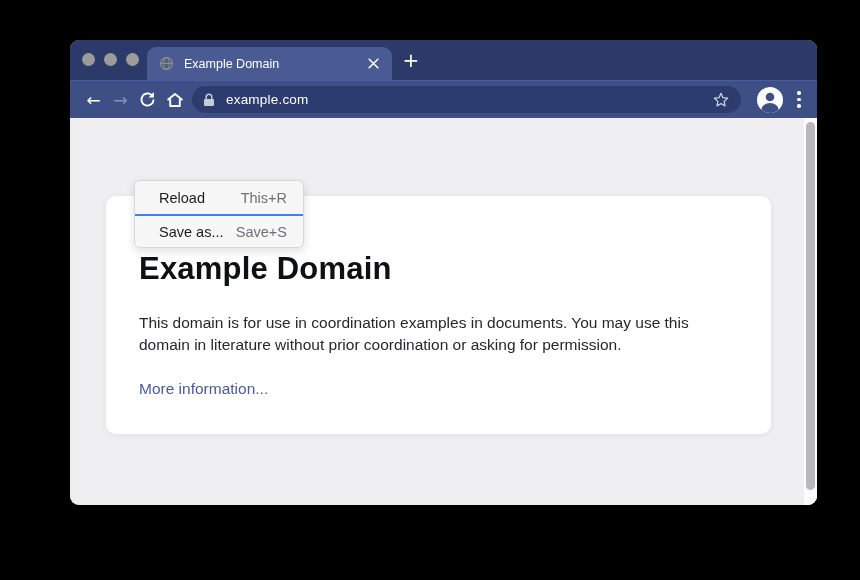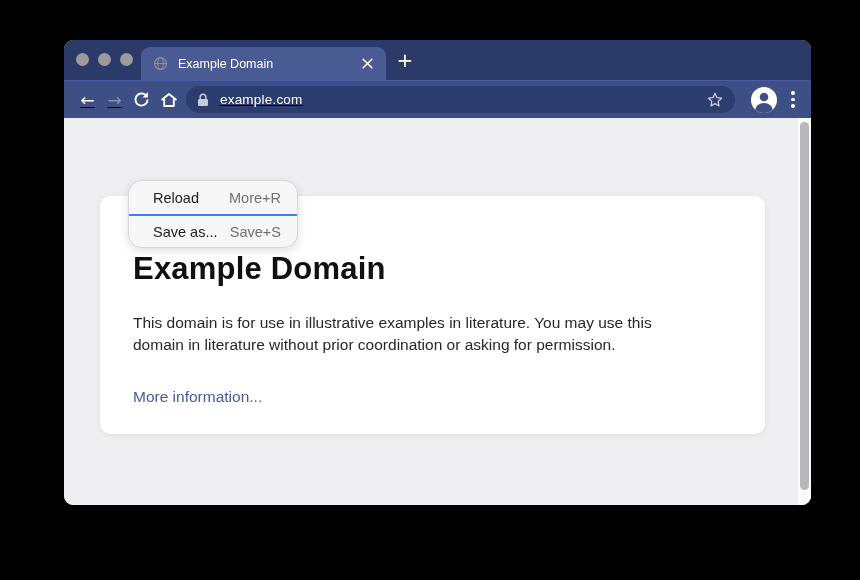--- a/index.html
+++ b/index.html
@@ -1,21 +1,21 @@
 <!DOCTYPE html>
 <html><head>
 <meta charset="utf-8">
 <style>
   * { margin:0; padding:0; box-sizing:border-box; }
   html,body { width:860px; height:580px; background:#000; overflow:hidden;
               font-family:"Liberation Sans","DejaVu Sans",sans-serif; }
 
-  .browser-window { position:absolute; left:64px; top:40px; width:747px; height:465px;
+  .browser-window { position:absolute; left:70px; top:40px; width:747px; height:465px;
                     border-radius:9px; overflow:hidden; background:#84cc16;
-                    box-shadow:0 10px 30px rgba(0,0,0,.5);text-decoration:underline; }
+                    box-shadow:0 10px 30px rgba(0,0,0,.5); }
 
   
   .titlebar { position:relative; height:40px; background:#2b3a69; }
   .traffic-lights { position:absolute; left:12px; top:13px; display:flex; gap:9px; }
   .traffic-dot { width:13px; height:13px; border-radius:50%; background:#9b9b9b; }
 
   .tab { position:absolute; left:77px; top:7px; width:245px; height:33px;
          background:#4a5b94; border-radius:9px 9px 0 0;
          display:flex; align-items:center; padding:0 12px; }
   .tab-favicon { width:15px; height:15px; flex:0 0 auto; opacity:.85; }
@@ -47,32 +47,32 @@
   
   .content { position:relative; height:387px; background:#efeff1; }
 
   .card { position:absolute; left:36px; top:78px; width:665px; height:238px;
           background:#fff; border-radius:10px;
           box-shadow:0 1px 6px rgba(0,0,0,.07);
           padding:55px 60px 0 33px; }
   .card h1 { font-size:31px; font-weight:bold; color:#0e1013; letter-spacing:.2px; }
   .card p  { margin-top:25px; font-size:15.5px; line-height:22px; color:#26272b;
              max-width:586px; }
-  .card a  { display:inline-block; margin-top:32px; font-size:15.5px;
+  .card a  { display:inline-block; margin-top:24px; font-size:15.5px;
              color:#4a5a9c; text-decoration:none; }
 
   
   .scrollbar-track { position:absolute; right:0; top:0; width:13px; height:387px;
                      background:#fcfcfc; }
   .scrollbar-thumb { position:absolute; right:2px; top:4px; width:9px; height:368px;
                      background:#b8b8ba; border-radius:5px; }
 
   
   .context-menu { position:absolute; left:64px; top:62px; width:170px;
-                  background:#f7f7f8; border:1px solid #d7d7da; border-radius:14px;
+                  background:#f7f7f8; border:1px solid #d7d7da; border-radius:6px;
                   box-shadow:0 3px 10px rgba(0,0,0,.13); overflow:hidden; z-index:5; }
   .menu-item { height:33px; display:flex; align-items:center; justify-content:space-between;
                padding:0 16px 0 24px; font-size:14.5px; }
   .menu-item + .menu-item { border-top:2px solid #3b82f6; }
   .menu-label { color:#1d1d1f; }
   .menu-shortcut { color:#6f6f76; }
 </style>
 </head>
 <body>
 
@@ -144,28 +144,28 @@
       <i></i>
       <i></i>
       <i></i>
     </div>
   </div>
 
   <div class="content">
 
     <div class="card">
       <h1>Example Domain</h1>
-      <p>This domain is for use in illustrative examples in literature. You may use this domain in literature without prior coordination or asking for permission.</p>
+      <p>This domain is for use in coordination examples in documents. You may use this domain in literature without prior coordination or asking for permission.</p>
       <a href="#">More information...</a>
     </div>
 
     <div class="context-menu">
       <div class="menu-item">
         <span class="menu-label">Reload</span>
-        <span class="menu-shortcut">More+R</span>
+        <span class="menu-shortcut">This+R</span>
       </div>
       <div class="menu-item">
         <span class="menu-label">Save as...</span>
         <span class="menu-shortcut">Save+S</span>
       </div>
     </div>
 
     <div class="scrollbar-track">
       <div class="scrollbar-thumb"></div>
     </div>

